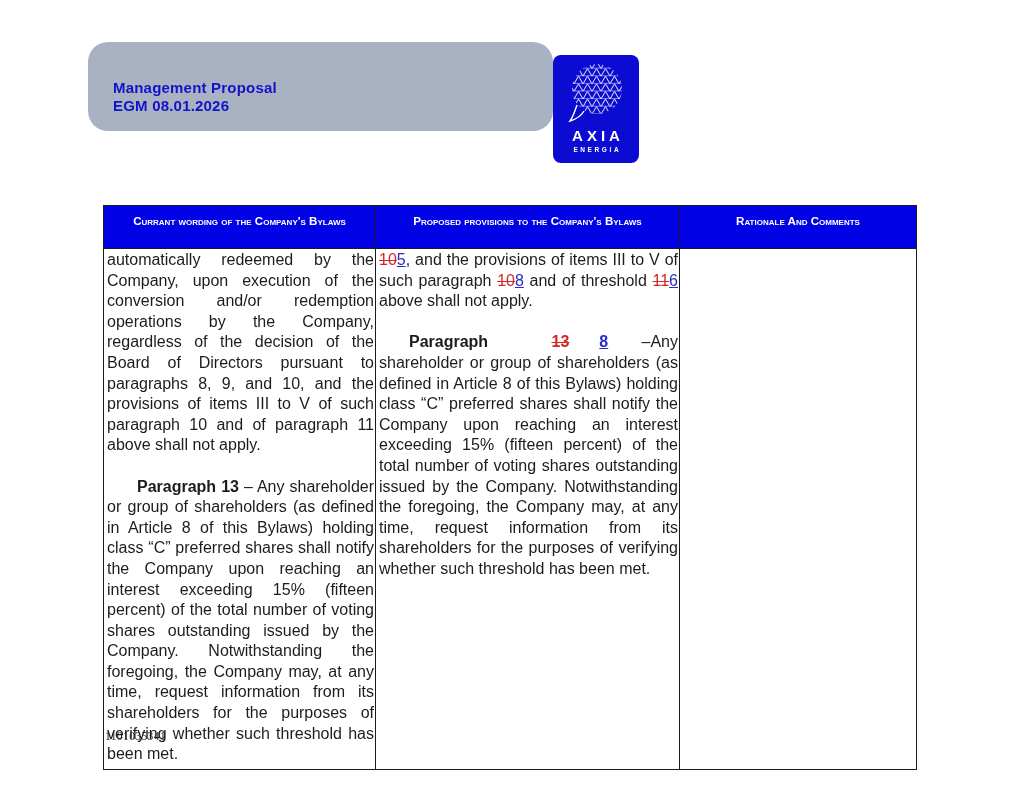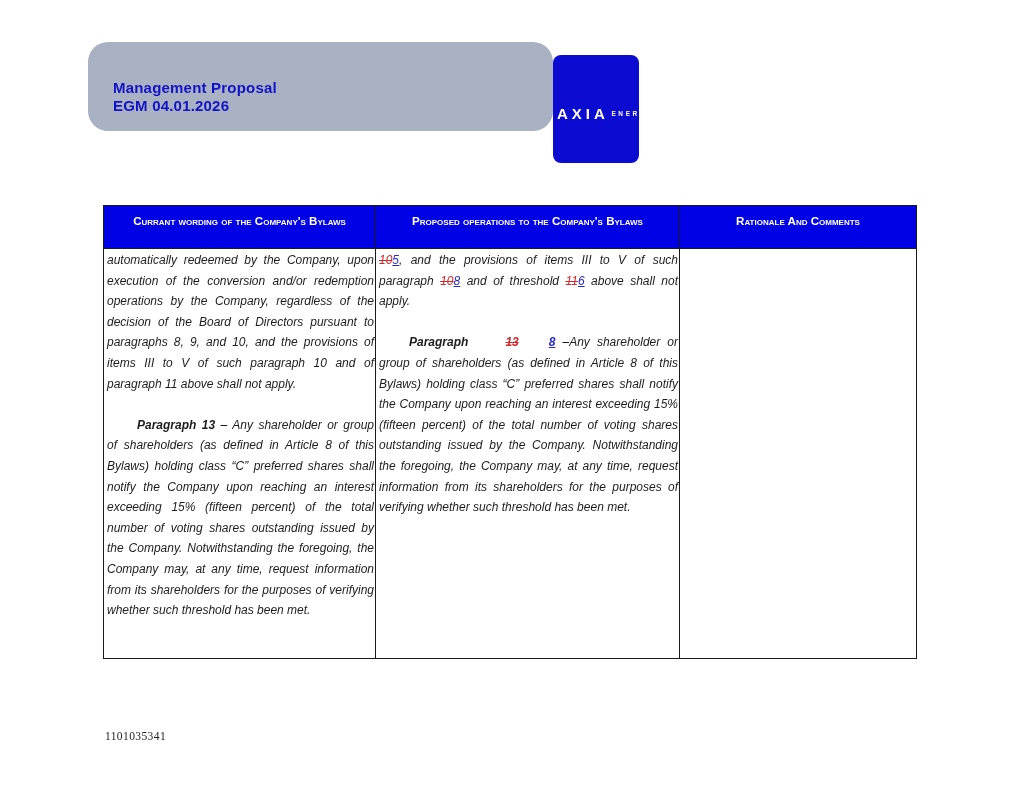--- a/index.html
+++ b/index.html
@@ -31,21 +31,21 @@
   }
 
   
   .logo-card {
     position: absolute;
     left: 553px; top: 55px;
     width: 86px; height: 108px;
     background: var(--logo_blue);
     border-radius: 8px;
     display: flex;
-    flex-direction: row;
+    flex-direction: column;
     align-items: center;
     justify-content: flex-start;
     padding-top: 6px;
     box-sizing: border-box;
   }
   .logo-brand {
     color: #ffffff;
     font-size: 15px;
     font-weight: bold;
     letter-spacing: 4px;
@@ -87,25 +87,24 @@
     box-sizing: border-box;
     border-right: 1px solid var(--border_black);
     border-bottom: 1px solid var(--border_black);
   }
   .td {
     min-height: 410px;
     border-right: 1px solid var(--border_black);
     border-bottom: 1px solid var(--border_black);
     box-sizing: border-box;
     padding: 1px 1px 4px 3px;
-    font-size: 12px;
+    font-size: 16px;
     line-height: 20.6px;
     text-align: justify;
     color: var(--body_text);
-    font-style: italic;
   }
   .para { margin: 0 0 20.6px 0; }
   .para:last-child { margin-bottom: 0; }
 
   .seg-n  { }
   .seg-b, .seg-bdel, .seg-bins { font-weight: bold; padding-left: 30px; }
   .seg-del, .seg-bdel {
     color: var(--strike_red);
     text-decoration: line-through;
     -webkit-text-decoration-color: var(--strike_red);
@@ -129,21 +128,21 @@
   }
 </style>
 </head>
 <body>
 
 <div class="page">
 
   <div class="banner">
     <div class="banner-title">
       <div>Management Proposal</div>
-      <div>EGM 04.01.2026</div>
+      <div>EGM 08.01.2026</div>
     </div>
   </div>
 
   <div class="logo-card">
     <svg width="62" height="64" viewBox="0 0 62 64" aria-hidden="true">
       <defs>
         <pattern id="tri" width="9" height="7.6" patternUnits="userSpaceOnUse">
           <path d="M0 7.6 H9 M0 7.6 L4.5 0 L9 7.6" fill="none" stroke="#ffffff" stroke-width="0.9"></path>
         </pattern>
         <clipPath id="ball">
@@ -155,21 +154,21 @@
       </g>
       <path d="M12 44 Q8 56 5 60 Q15 57 19 50" fill="none" stroke="#ffffff" stroke-width="1.4"></path>
     </svg>
     <div class="logo-brand">AXIA</div>
     <div class="logo-subbrand">ENERGIA</div>
   </div>
 
   <div class="doc-table">
     <div class="t-row">
       <div class="th">Currant wording of the Company's Bylaws</div>
-      <div class="th">Proposed operations to the Company's Bylaws</div>
+      <div class="th">Proposed provisions to the Company's Bylaws</div>
       <div class="th">Rationale And Comments</div>
     </div>
     <div class="t-row">
       <div class="td">
           <p class="para"><span class="seg-n">automatically redeemed by the Company, upon execution of the conversion and/or redemption operations by the Company, regardless of the decision of the Board of Directors pursuant to paragraphs 8, 9, and 10, and the provisions of items III to V of such paragraph 10 and of paragraph 11 above shall not apply.</span></p>
           <p class="para"><span class="seg-b">Paragraph 13</span><span class="seg-n"> – Any shareholder or group of shareholders (as defined in Article 8 of this Bylaws) holding class “C” preferred shares shall notify the Company upon reaching an interest exceeding 15% (fifteen percent) of the total number of voting shares outstanding issued by the Company. Notwithstanding the foregoing, the Company may, at any time, request information from its shareholders for the purposes of verifying whether such threshold has been met.</span></p>
         </div>
       <div class="td">
           <p class="para"><span class="seg-del">10</span><span class="seg-ins">5</span><span class="seg-n">, and the provisions of items III to V of such paragraph </span><span class="seg-del">10</span><span class="seg-ins">8</span><span class="seg-n"> and of threshold </span><span class="seg-del">11</span><span class="seg-ins">6</span><span class="seg-n"> above shall not apply.</span></p>
           <p class="para"><span class="seg-b">Paragraph </span><span class="seg-bdel">13</span><span class="seg-bins">8</span><span class="seg-n"> –Any shareholder or group of shareholders (as defined in Article 8 of this Bylaws) holding class “C” preferred shares shall notify the Company upon reaching an interest exceeding 15% (fifteen percent) of the total number of voting shares outstanding issued by the Company. Notwithstanding the foregoing, the Company may, at any time, request information from its shareholders for the purposes of verifying whether such threshold has been met.</span></p>

